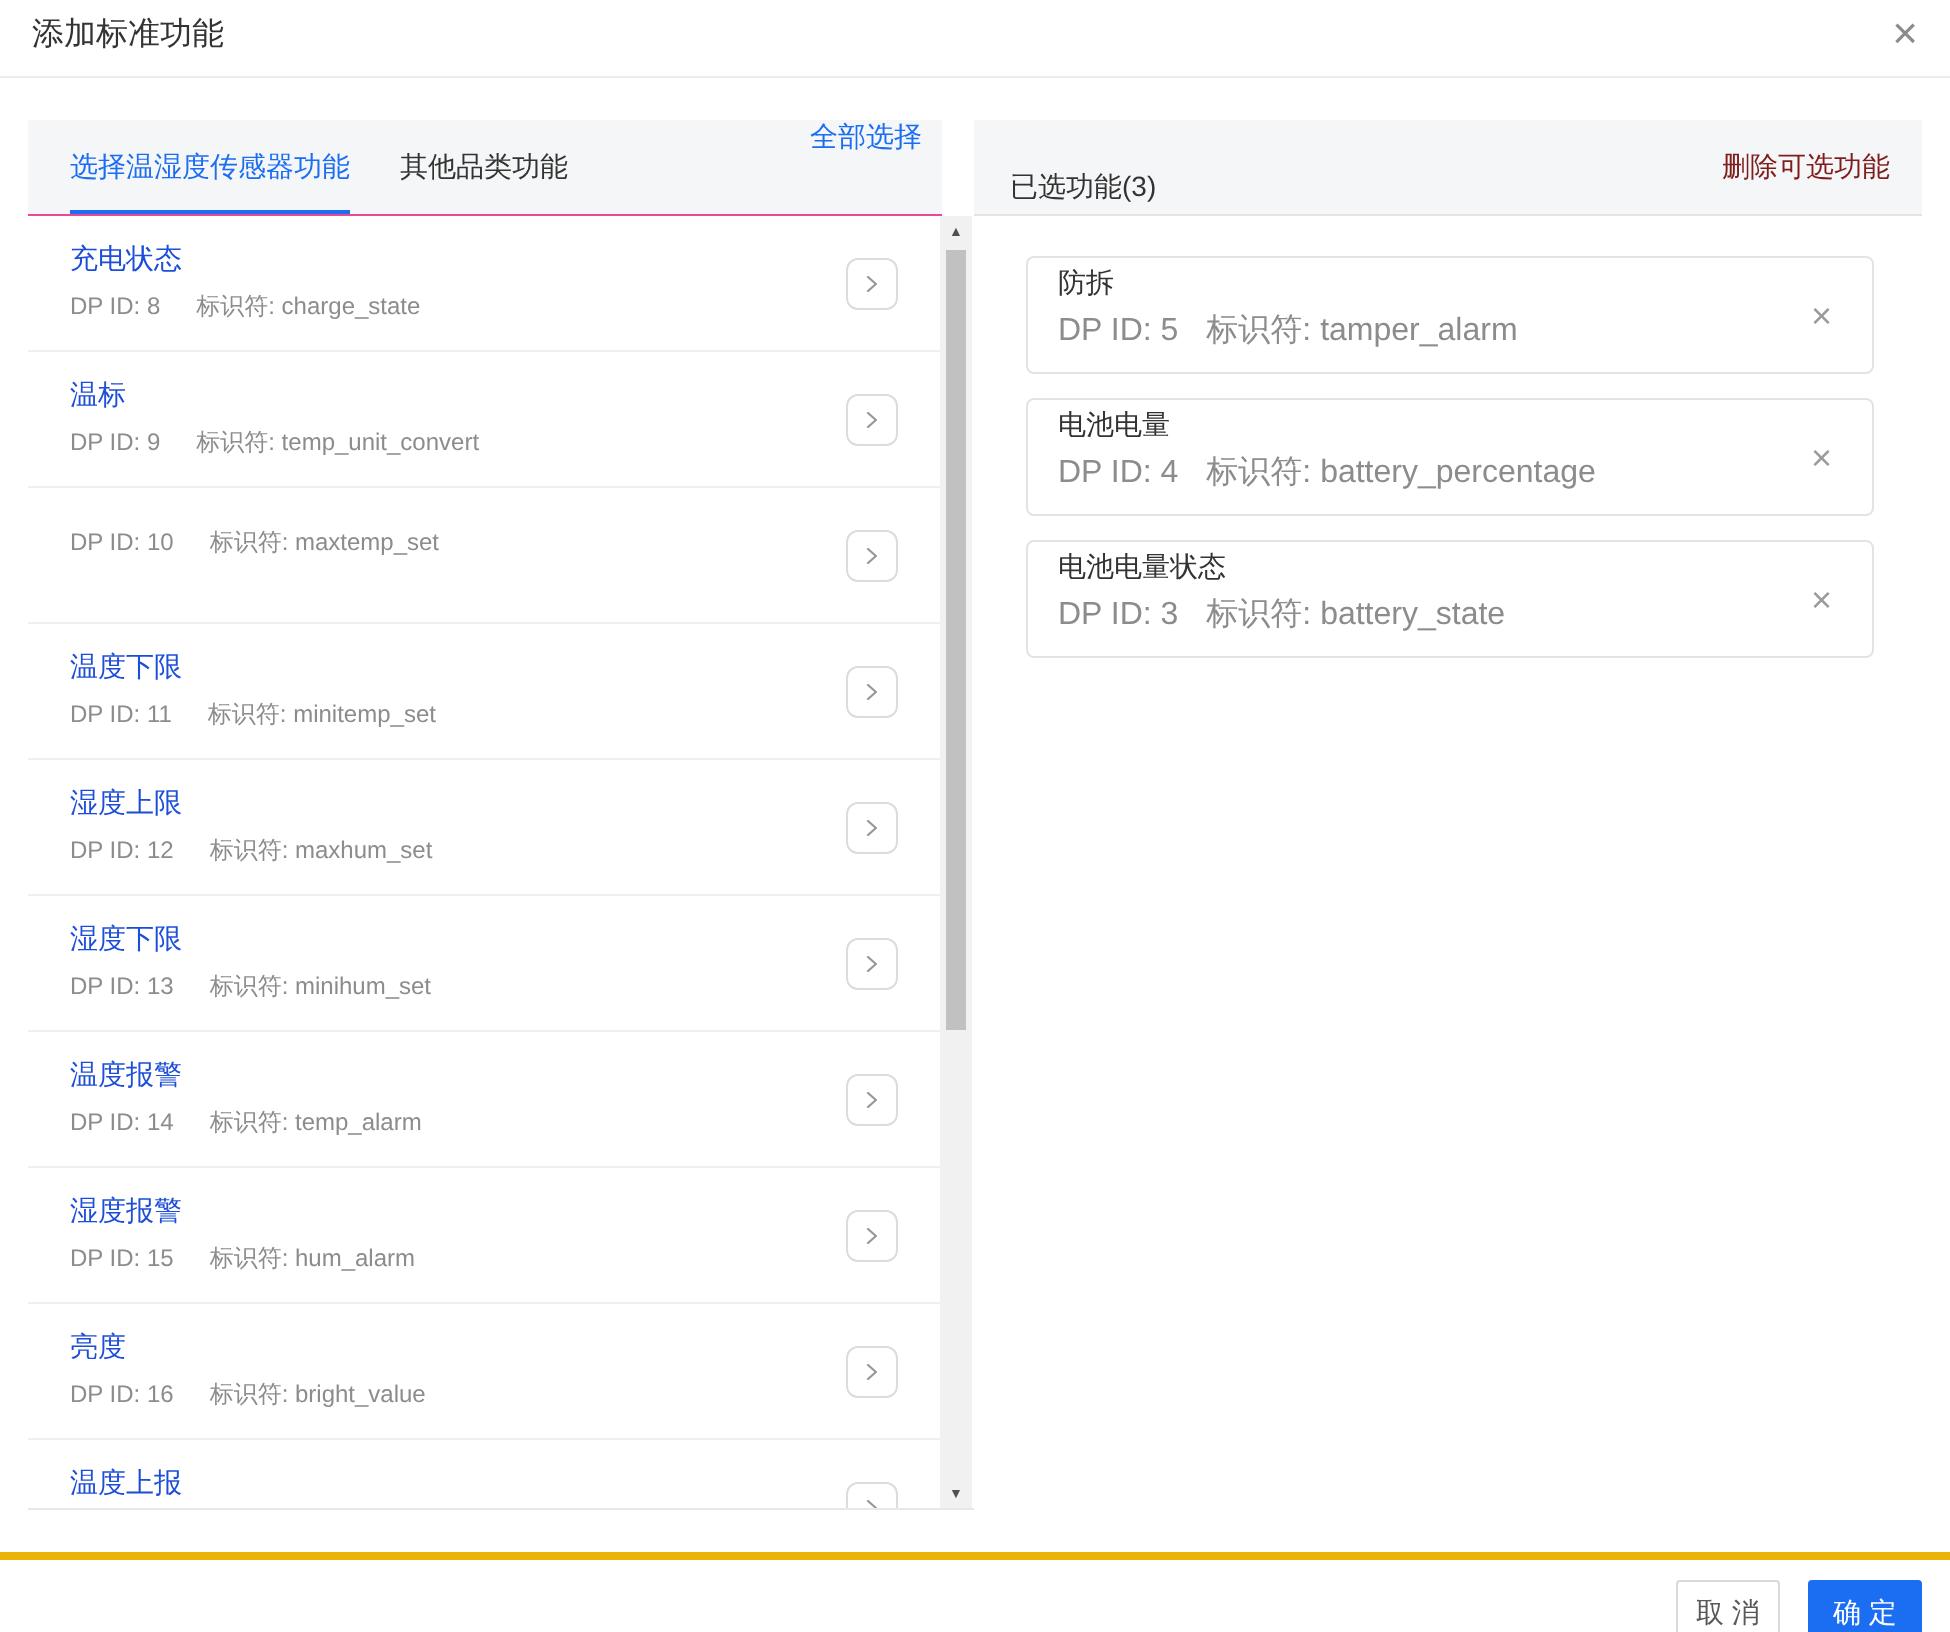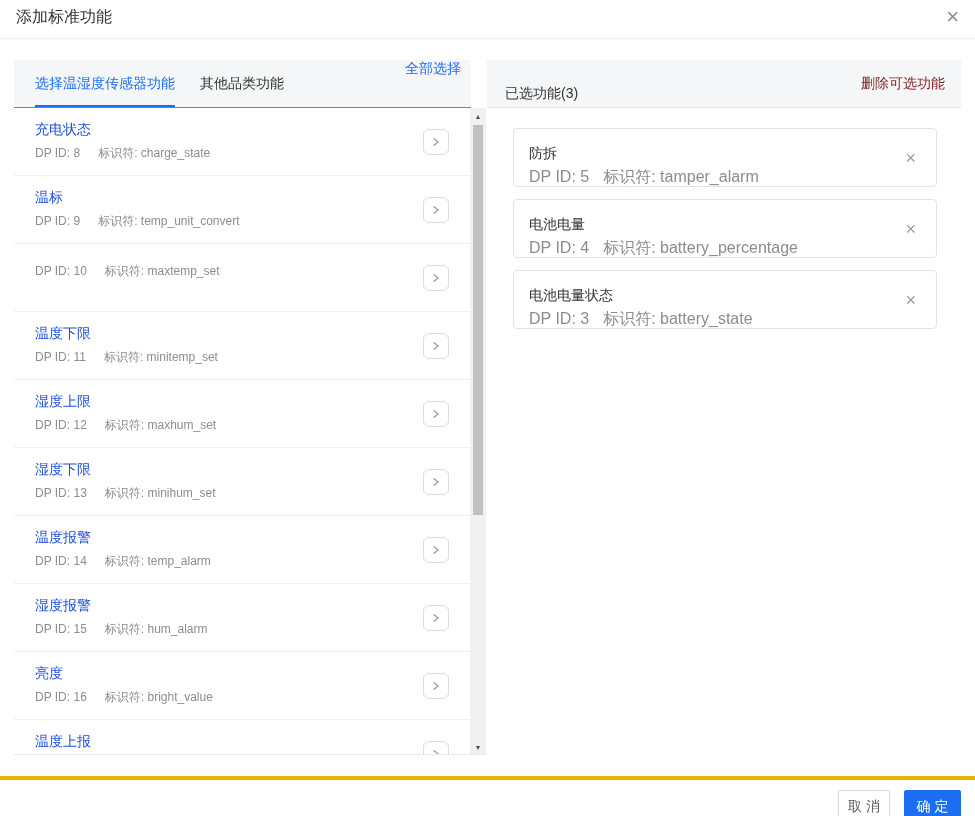--- a/index.html
+++ b/index.html
@@ -51,21 +51,21 @@
   .sb-thumb { position:absolute; left:3px; width:10px; top:17px; height:390px;
     background:#c1c1c1; cursor:pointer; }
 
   .right-header { height:48px; background:#f5f6f7; border-bottom:1px solid #e4e4e4;
     display:flex; align-items:center; padding:0 16px 0 18px; }
   .right-title { font-size:14px; color:#333;margin-top:21px; }
   .remove-link { margin-left:auto; color:#7f1d1d; font-size:14px; cursor:pointer; }
 
   .cards { padding:20px 24px 0 26px; }
   .card { height:59px; border:1px solid #e3e3e3; border-radius:4px; margin-bottom:12px;
-    position:relative; padding:16px 0 0 15px; background:#fff; }
+    position:relative; padding:4px 0 0 15px; background:#fff; }
   .card-title { font-size:14px; color:#333; font-weight:500; }
   .card-sub { font-size:16px; color:#8c8c8c; margin-top:4px; }
   .card-sub .ident { margin-left:14px; }
   .card-close { position:absolute; right:20px; top:50%; transform:translateY(-50%);
     font-size:18px; color:#9b9b9b; cursor:pointer; line-height:18px; }
 
   
   .footer { position:absolute; left:0; right:0; top:776px; height:40px;
     border-top:4px solid #eab308; background:#fff; }
   .btn { position:absolute; top:10px; height:34px; font-size:14px; border-radius:2px;

